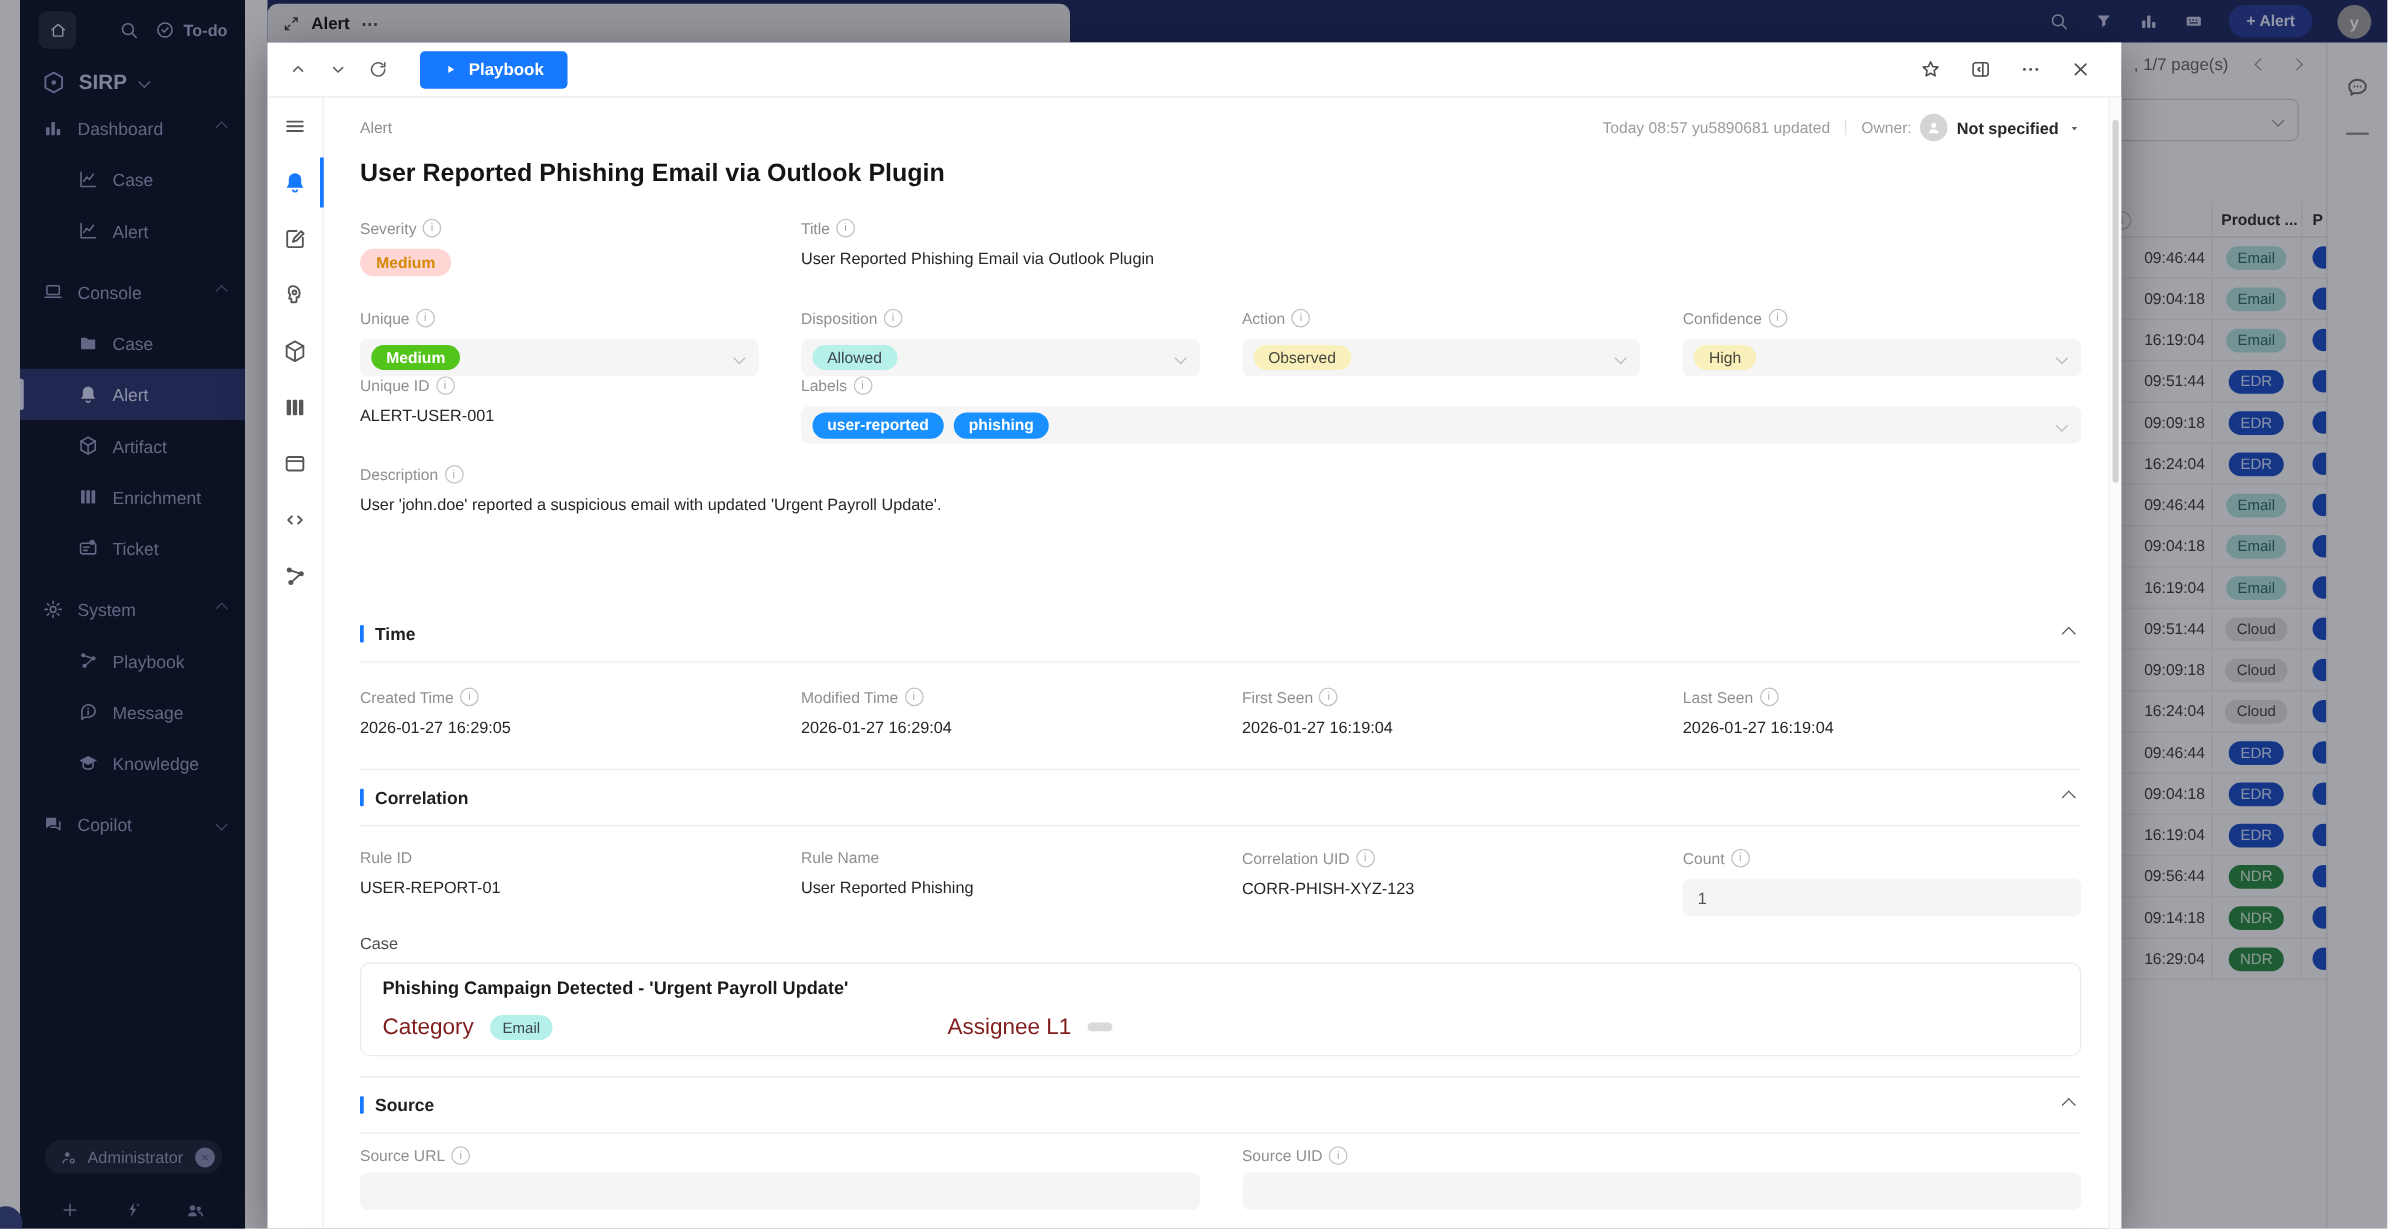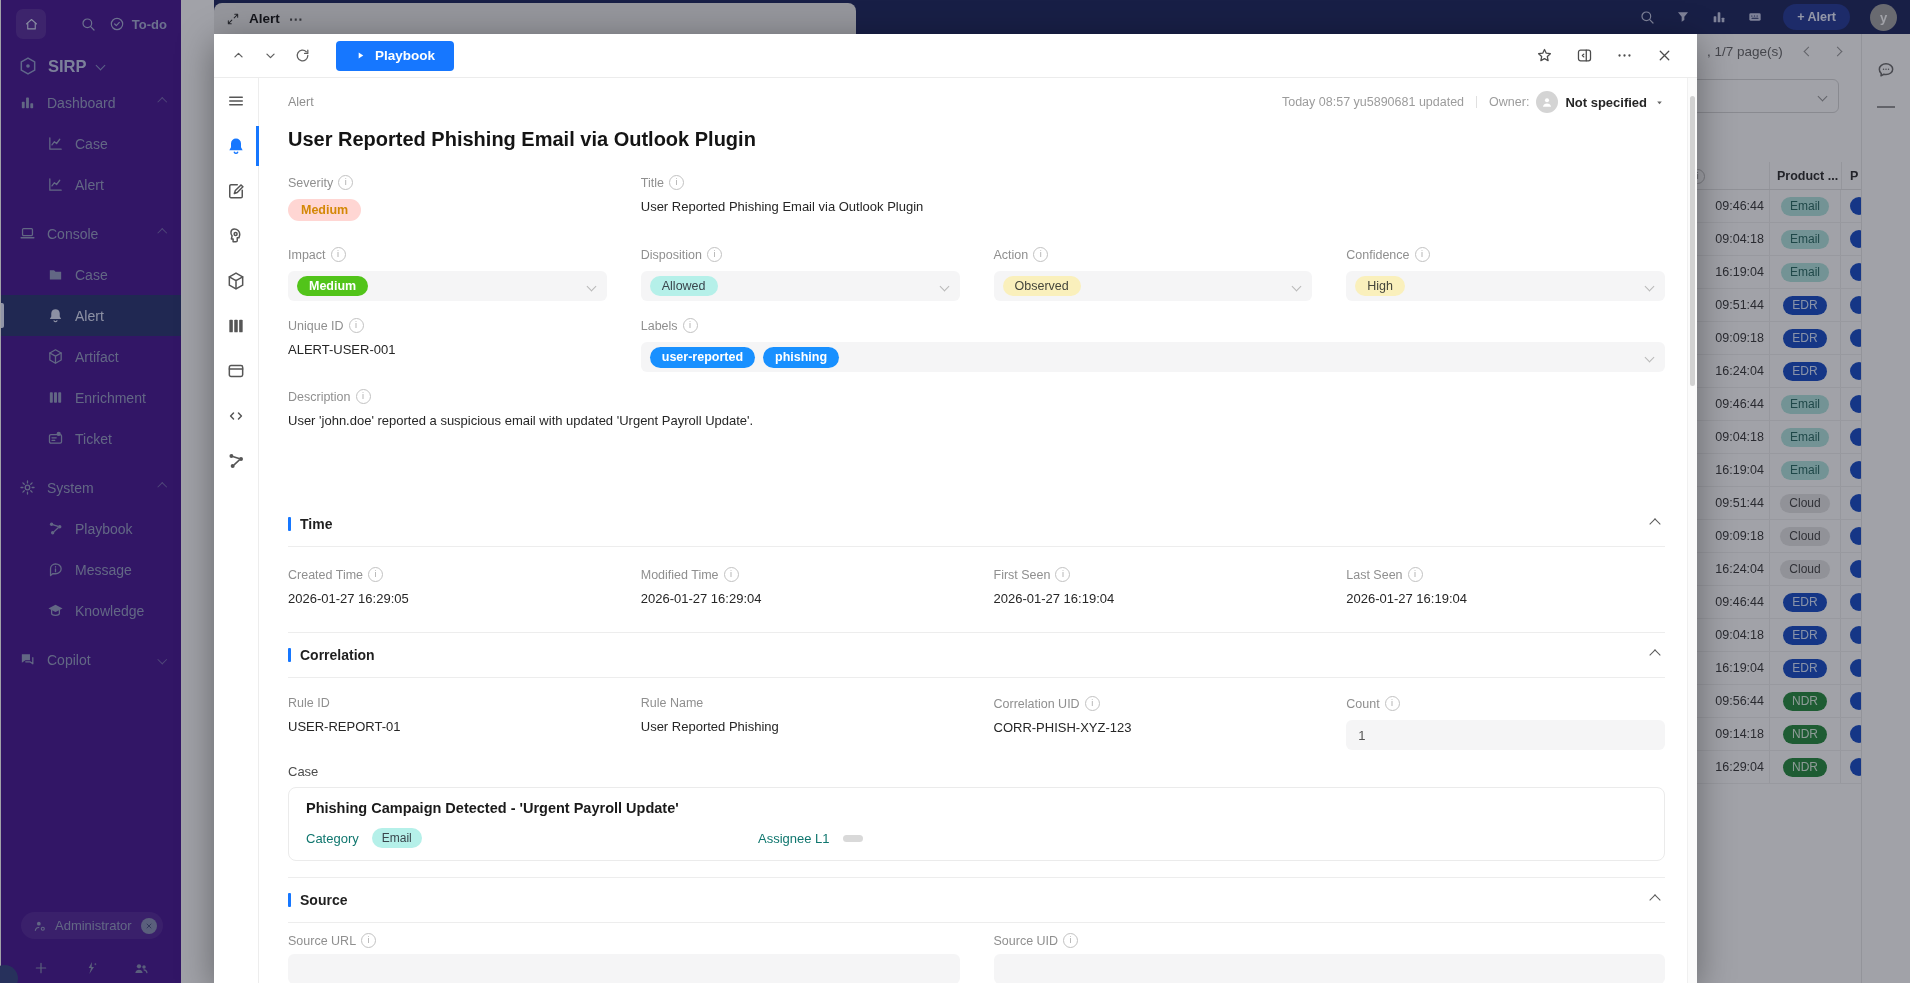--- a/index.html
+++ b/index.html
@@ -10,21 +10,21 @@
   .chev{width:7px;height:7px;border-style:solid;border-color:currentColor;border-width:0 1.6px 1.6px 0;
         display:inline-block;transform:rotate(45deg)}
   .chev.up{transform:rotate(-135deg)}
   .chev.left{transform:rotate(135deg)}
   .chev.right{transform:rotate(-45deg)}
   .info{width:13px;height:13px;border:1px solid #c2c2c2;border-radius:50%;color:#ababab;
         display:inline-flex;align-items:center;justify-content:center;flex:none}
   .info::after{content:"i";font-size:9px;line-height:1}
 
   
-  .sidebar{position:absolute;left:1px;top:0;bottom:0;width:180px;background:#4c1d95;z-index:2;color:#9aa1c6}
+  .sidebar{position:absolute;left:16px;top:0;bottom:0;width:180px;background:#0f172a;z-index:2;color:#9aa1c6}
   .sb-head{display:flex;align-items:center;padding:9px 14px 0 15px;gap:13px}
   .tile{width:30px;height:30px;border-radius:7px;background:rgba(255,255,255,.1);display:flex;
         align-items:center;justify-content:center;color:#d9def5}
   .tile i{width:15px;height:15px}
   .sb-sp{flex:1}
   .sb-head i.sbi{width:16px;height:16px;color:#aab1d6}
   .todo{font-size:13px;font-weight:600;color:#aab1d6;margin-left:-6px}
   .sb-brand{display:flex;align-items:center;gap:10px;padding:17px 16px 6px 17px;color:#c3c9e8;
             font-size:16.5px;font-weight:700}
   .sb-brand i{width:20px;height:20px;color:#97a0cf}
@@ -122,21 +122,21 @@
   .meta-div{width:1px;height:12px;background:#e0e0e0;margin:0 5px}
   .owner-av{width:22px;height:22px;border-radius:50%;background:#d4d4d4;color:#fff;display:flex;
             align-items:center;justify-content:center}
   .owner-av i{width:14px;height:14px}
   .caret{width:11px;height:11px;color:#666}
   .m-title{font-size:20px;font-weight:700;color:#141414;margin:15px 0 0}
 
   .g4{display:grid;grid-template-columns:repeat(4,1fr);column-gap:34px}
   .g2{display:grid;grid-template-columns:1fr 1fr;column-gap:34px}
   .sp3{grid-column:span 3}
-  .row1{margin-top:24px}.row2{margin-top:26px}.row3{margin-top:17px}.row4{margin-top:17px}
+  .row1{margin-top:24px}.row2{margin-top:26px}.row3{}.row4{margin-top:17px}
   .flabel{display:flex;align-items:center;gap:5px;color:#8f8f8f;font-size:12.5px;margin-bottom:9px}
   .fval{font-size:13px;color:#262626}
   .pill{display:inline-flex;align-items:center;border-radius:12px;padding:4px 13px;font-size:12.5px}
   .pill.sev{background:var(--sev-bg);color:var(--sev-tx);font-weight:600}
   .pill.imp{background:var(--imp-bg);color:var(--imp-tx);font-weight:700}
   .pill.disp{background:var(--disp-bg);color:var(--disp-tx)}
   .pill.act{background:var(--act-bg);color:var(--act-tx)}
   .sel{position:relative;height:30px;background:#f5f5f6;border-radius:6px;display:flex;align-items:center;
        gap:8px;padding:0 30px 0 9px;cursor:pointer}
   .sel .pill{padding:3px 12px}
@@ -160,21 +160,21 @@
   .sec-body.src{padding:10px 0 0}
   .src-field .flabel{margin-bottom:6px}
 
   .case-wrap{margin-top:14px}
   .case-label{font-size:13px;color:#4c4c4c}
   .ccard{border:1px solid #ebebeb;border-radius:8px;padding:12px 17px;margin-top:8px}
   .ccard-title{font-size:14.5px;font-weight:700;color:#1a1a1a}
   .ccard-row{display:flex;align-items:center;margin-top:12px}
   .cgroup{display:flex;align-items:center;gap:13px}
   .cgroup.w1{width:452px}.cgroup.w2{width:450px}
-  .clab{color:#0f766e;font-size:13px}
+  .clab{color:#7f1d1d;font-size:18px}
   .ctag{background:var(--cat-bg);color:var(--cat-tx);border-radius:10px;padding:3px 10px;font-size:12px}
   .stag{background:var(--stat-bg);color:var(--stat-tx);border-radius:11px;padding:4px 10px;
         font-size:12px;font-weight:700}
   .adash{width:20px;height:7px;border-radius:3.5px;background:#d9d9d9}
 </style>
 </head>
 <body>
 
 <aside class="sidebar">
   <div class="sb-head">
@@ -738,21 +738,21 @@
               <span>Title</span>
               <span class="info"></span>
             </div>
           <div class="fval">User Reported Phishing Email via Outlook Plugin</div>
         </div>
       </div>
 
       <div class="g4 row2">
         <div>
           <div class="flabel">
-              <span>Impact</span>
+              <span>Unique</span>
               <span class="info"></span>
             </div>
           <div class="sel">
               <span class="pill imp">Medium</span>
               <span class="chev"></span>
             </div>
         </div>
         <div>
           <div class="flabel">
               <span>Disposition</span>

